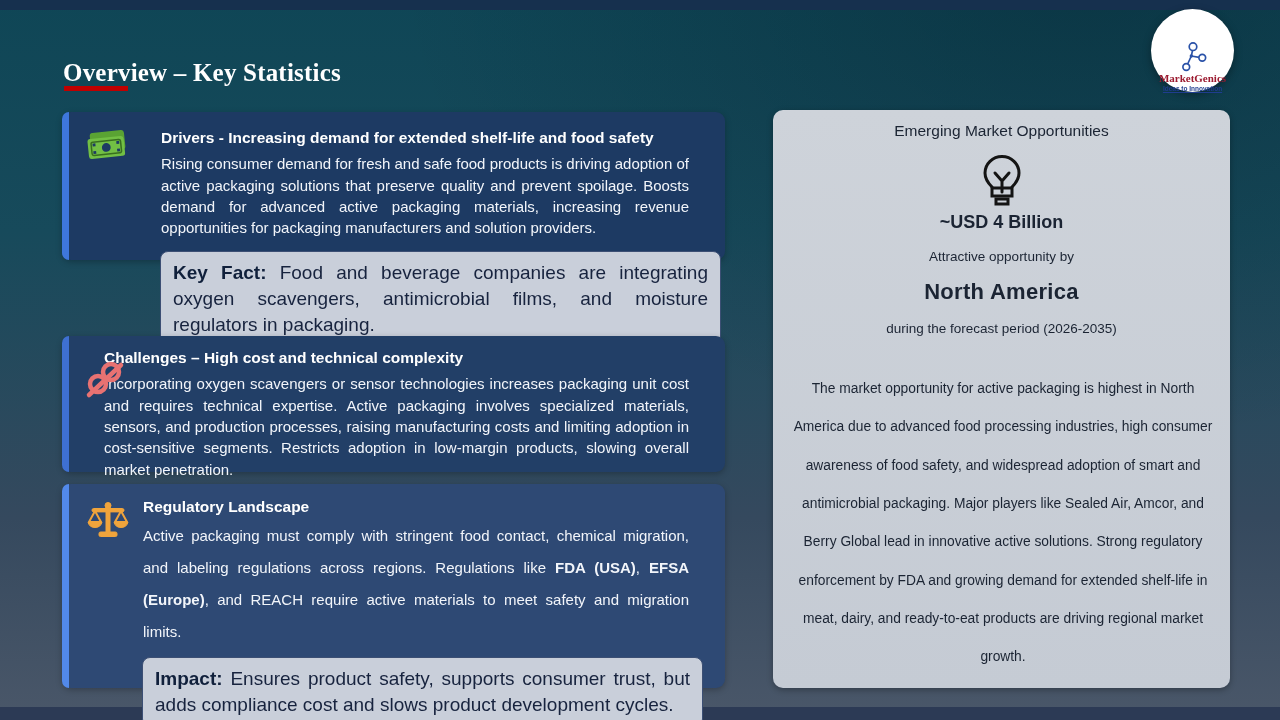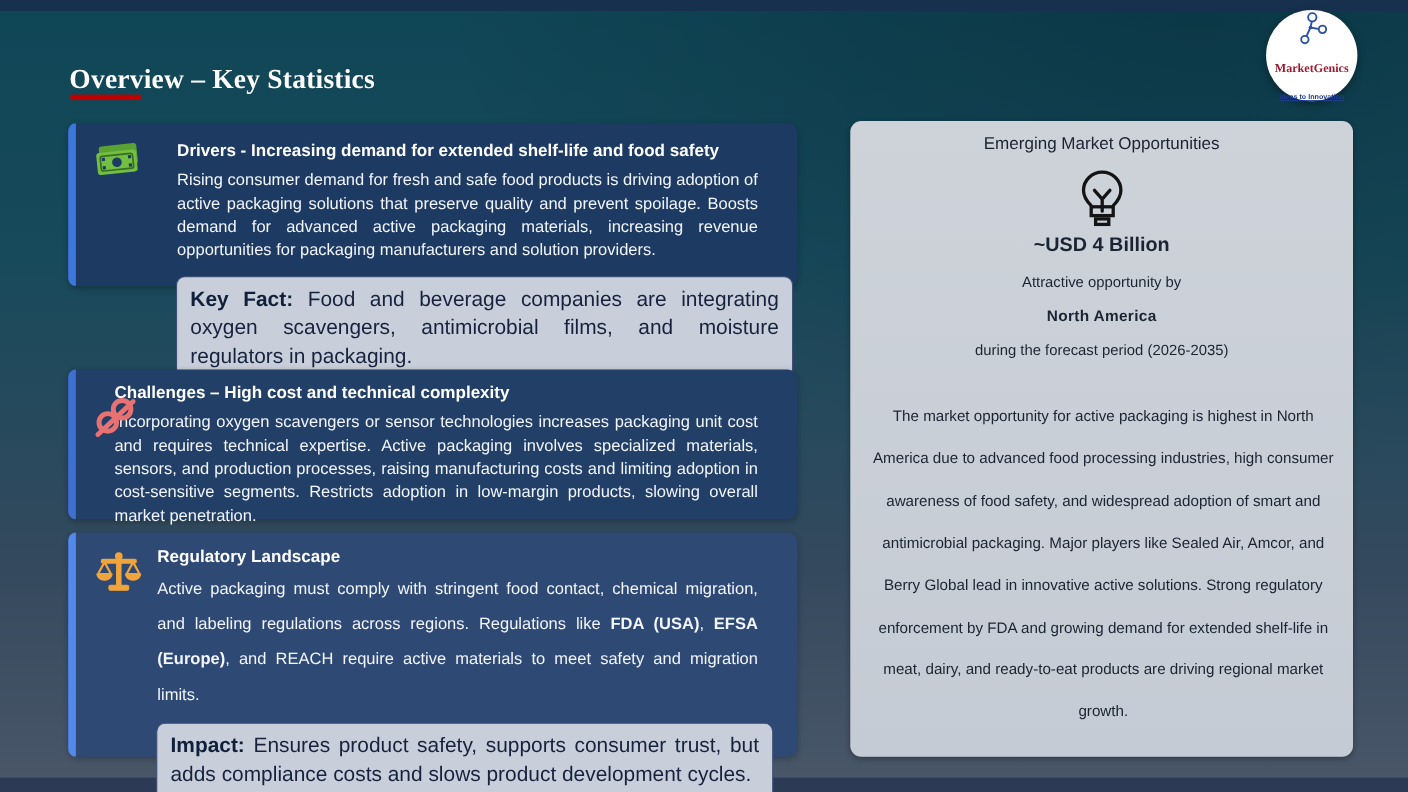--- a/index.html
+++ b/index.html
@@ -13,21 +13,21 @@
   .top-bar{position:absolute;left:0;top:0;width:1280px;height:10px;background:#16304e;}
   .bottom-bar{position:absolute;left:0;bottom:0;width:1280px;height:13px;background:#2c3a55;}
 
   
   .page-title{position:absolute;left:63px;top:42px;color:#ffffff;font-size:25px;font-weight:bold;letter-spacing:.2px;font-family:Liberation Serif, serif;}
   .title-underline{position:absolute;left:64px;top:86px;width:64px;height:5px;background:#c00000;}
 
   
   .logo{position:absolute;left:1151px;top:9px;width:83px;height:83px;border-radius:50%;
     background:#ffffff;box-shadow:0 3px 8px rgba(0,0,0,.35);
-    display:flex;flex-direction:column;align-items:center;justify-content:space-between;}
+    display:flex;flex-direction:column;align-items:center;justify-content:flex-end;}
   .logo svg{display:block;margin-bottom:1px;}
   .logo-name{font-family:"Liberation Serif", serif;font-weight:bold;font-size:11px;color:#9c1b30;line-height:1;}
   .logo-tagline{font-size:6.5px;font-weight:bold;color:#1f3d8f;text-decoration:underline;margin-top:2px;line-height:1;}
 
   
   .card{position:absolute;left:62px;width:663px;border-radius:9px;box-sizing:border-box;box-shadow:0 2px 6px rgba(0,0,0,.25);}
   .card .stripe{position:absolute;left:0;top:0;bottom:0;width:7px;border-radius:9px 0 0 9px;}
   .card-icon{position:absolute;left:24px;top:17px;}
   .card-heading{color:#ffffff;font-weight:bold;font-size:15.5px;line-height:1.25;margin:0;}
   .card-body{color:#f2f5fa;font-size:15px;line-height:1.42;text-align:justify;margin:6px 0 0 0;}
@@ -52,21 +52,21 @@
   .panel{
     position:absolute;left:773px;top:110px;width:457px;height:578px;border-radius:10px;
     background:linear-gradient(180deg,#ced3da 0%,#c5cbd4 100%);
     box-shadow:0 2px 6px rgba(0,0,0,.3);
     color:#1b2433;text-align:center;box-sizing:border-box;padding:12px 16px 0 16px;
   }
   .panel-title{font-size:15.5px;font-weight:normal;margin:0;}
   .panel-bulb{margin:14px auto 2px auto;display:block;}
   .panel-value{font-size:18px;font-weight:bold;margin-top:2px;}
   .panel-subtitle{font-size:13.5px;margin-top:16px;}
-  .panel-region{font-size:14px;font-weight:bold;letter-spacing:.3px;margin-top:15px;}
+  .panel-region{font-size:22px;font-weight:bold;letter-spacing:.3px;margin-top:15px;}
   .panel-period{font-size:13.5px;margin-top:16px;}
   .panel-description{font-size:13.8px;line-height:2.78;margin:34px auto 0 auto;width:428px;}
 </style>
 </head>
 <body>
 
 <div class="slide">
   <div class="top-bar"></div>
   <div class="bottom-bar"></div>
 
@@ -131,21 +131,21 @@
         <path d="M9 10 L3 21 L15 21 Z" fill="none" stroke-width="2" stroke-linejoin="round"></path>
         <path d="M2 21 A 7.2 7.2 0 0 0 16 21 Z" stroke-width="1"></path>
         <path d="M35 10 L29 21 L41 21 Z" fill="none" stroke-width="2" stroke-linejoin="round"></path>
         <path d="M28 21 A 7.2 7.2 0 0 0 42 21 Z" stroke-width="1"></path>
         <rect x="13" y="31" width="18" height="4.5" rx="1.5"></rect>
       </g>
     </svg>
     <h2 class="card-heading">Regulatory Landscape</h2>
     <p class="card-body"><span>Active packaging must comply with stringent food contact, chemical migration, and labeling regulations across regions. Regulations like </span><b>FDA (USA)</b><span>, </span><b>EFSA (Europe)</b><span>, and REACH require active materials to meet safety and migration limits.</span></p>
     <div class="fact-box">
-      <b>Impact:</b><span> Ensures product safety, supports consumer trust, but adds compliance costs and slows product development cycles.</span>
+      <b>Impact:</b><span> Ensures product safety, supports consumer trust, but adds compliance cost and slows product development cycles.</span>
     </div>
   </div>
 
   <div class="panel">
     <h2 class="panel-title">Emerging Market Opportunities</h2>
     <svg class="panel-bulb" width="54" height="56" viewBox="0 0 54 56">
       <g stroke="#141414" stroke-width="3" fill="none" stroke-linecap="round">
         <path d="M17 33 C13 29 10 25 10 19 A 17 16.5 0 0 1 44 19 C44 25 41 29 37 33"></path>
         <path d="M27 38 L27 27 M27 27 L20 19 M27 27 L34 19"></path>
         <rect x="17" y="34" width="20" height="8"></rect>

